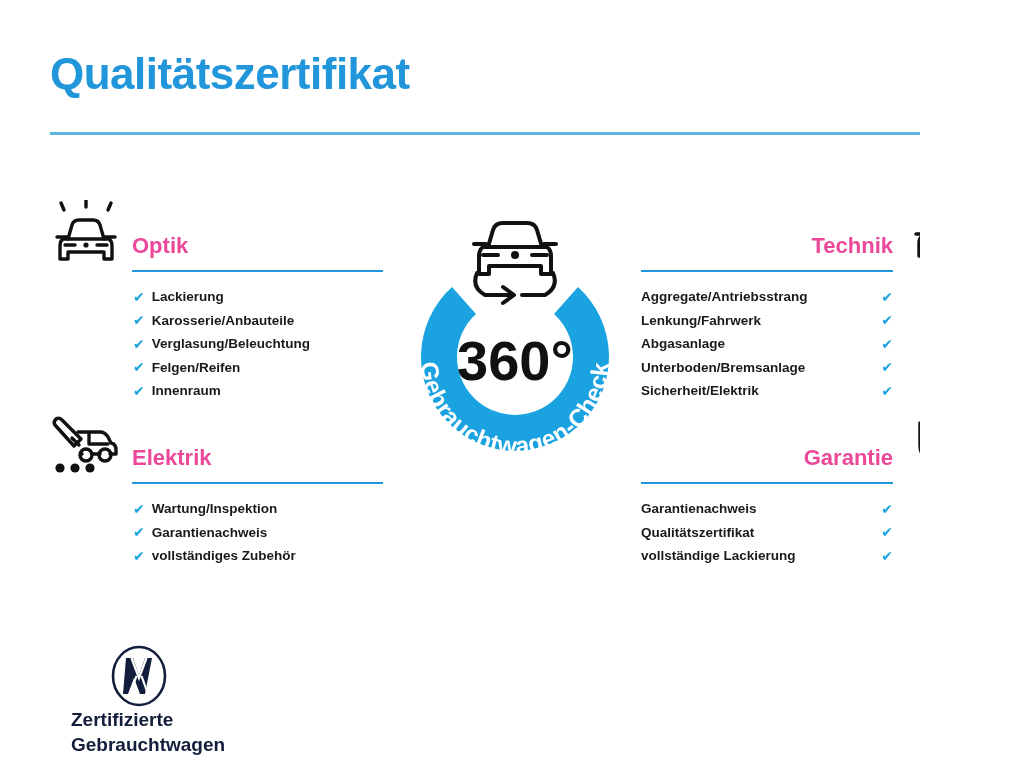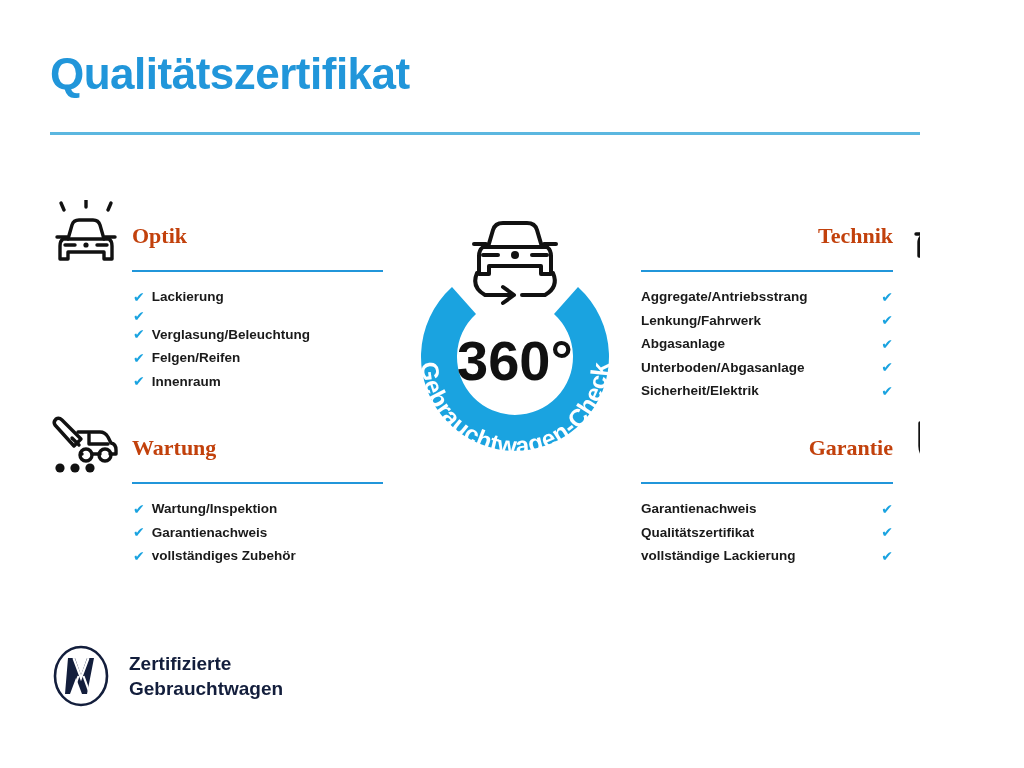--- a/index.html
+++ b/index.html
@@ -67,24 +67,23 @@
   .sec-title-wrap {
     position: absolute;
     bottom: 0;
   }
   .sec-left  .sec-title-wrap { left: 84px;  right: 0; }
   .sec-right .sec-title-wrap { right: 88px; left: 0; }
 
   .sec-title {
     font-size: 22px;
     font-weight: 700;
-    color: #c2410c;
+    color: #ec4899;
     line-height: 1.1;
-    padding-bottom: 22px;
-    font-family: Liberation Serif, serif;
+    padding-bottom: 12px;
   }
   .sec-left  .sec-title { text-align: left; }
   .sec-right .sec-title { text-align: right; }
 
   .sec-underline {
     height: 2px;
     background: #2196da;
     width: 100%;
   }
 
@@ -129,20 +128,21 @@
   }
   #badge svg { display: block; width: 100%; height: 100%; }
 
   
   #footer-logo {
     position: absolute;
     left: 52px;
     top: 645px;
     display: flex;
     align-items: center;
+    flex-direction: column;
   }
   #vw-mark {
     width: 58px;
     height: 62px;
     flex: 0 0 auto;
   }
   #vw-mark svg { display: block; width: 100%; height: 100%; }
   #footer-text {
     margin-left: 19px;
     font-size: 19px;
@@ -181,20 +181,21 @@
         <div class="sec-underline"></div>
       </div>
     </div>
     <ul class="check-list">
       <li>
           <span class="tick">✔</span>
           <span>Lackierung</span>
         </li>
       <li>
           <span class="tick">✔</span>
+          <span>Karosserie/Anbauteile</span>
         </li>
       <li>
           <span class="tick">✔</span>
           <span>Verglasung/Beleuchtung</span>
         </li>
       <li>
           <span class="tick">✔</span>
           <span>Felgen/Reifen</span>
         </li>
       <li>
@@ -215,21 +216,21 @@
           <path d="M34 42 L33 42"></path>
           <path d="M41 22 L41 32 L60 32"></path>
           <circle cx="38" cy="43" r="6"></circle>
           <circle cx="57" cy="43" r="6"></circle>
           <circle cx="12" cy="56" r="4.6" fill="#111111" stroke="none"></circle>
           <circle cx="27" cy="56" r="4.6" fill="#111111" stroke="none"></circle>
           <circle cx="42" cy="56" r="4.6" fill="#111111" stroke="none"></circle>
         </svg>
       </span>
       <div class="sec-title-wrap">
-        <div class="sec-title">Wartung</div>
+        <div class="sec-title">Elektrik</div>
         <div class="sec-underline"></div>
       </div>
     </div>
     <ul class="check-list">
       <li>
           <span class="tick">✔</span>
           <span>Wartung/Inspektion</span>
         </li>
       <li>
           <span class="tick">✔</span>
@@ -269,21 +270,21 @@
         </li>
       <li>
           <span>Lenkung/Fahrwerk</span>
           <span class="tick">✔</span>
         </li>
       <li>
           <span>Abgasanlage</span>
           <span class="tick">✔</span>
         </li>
       <li>
-          <span>Unterboden/Abgasanlage</span>
+          <span>Unterboden/Bremsanlage</span>
           <span class="tick">✔</span>
         </li>
       <li>
           <span>Sicherheit/Elektrik</span>
           <span class="tick">✔</span>
         </li>
     </ul>
   </div>
 
   <div class="section sec-right sec-garantie">

